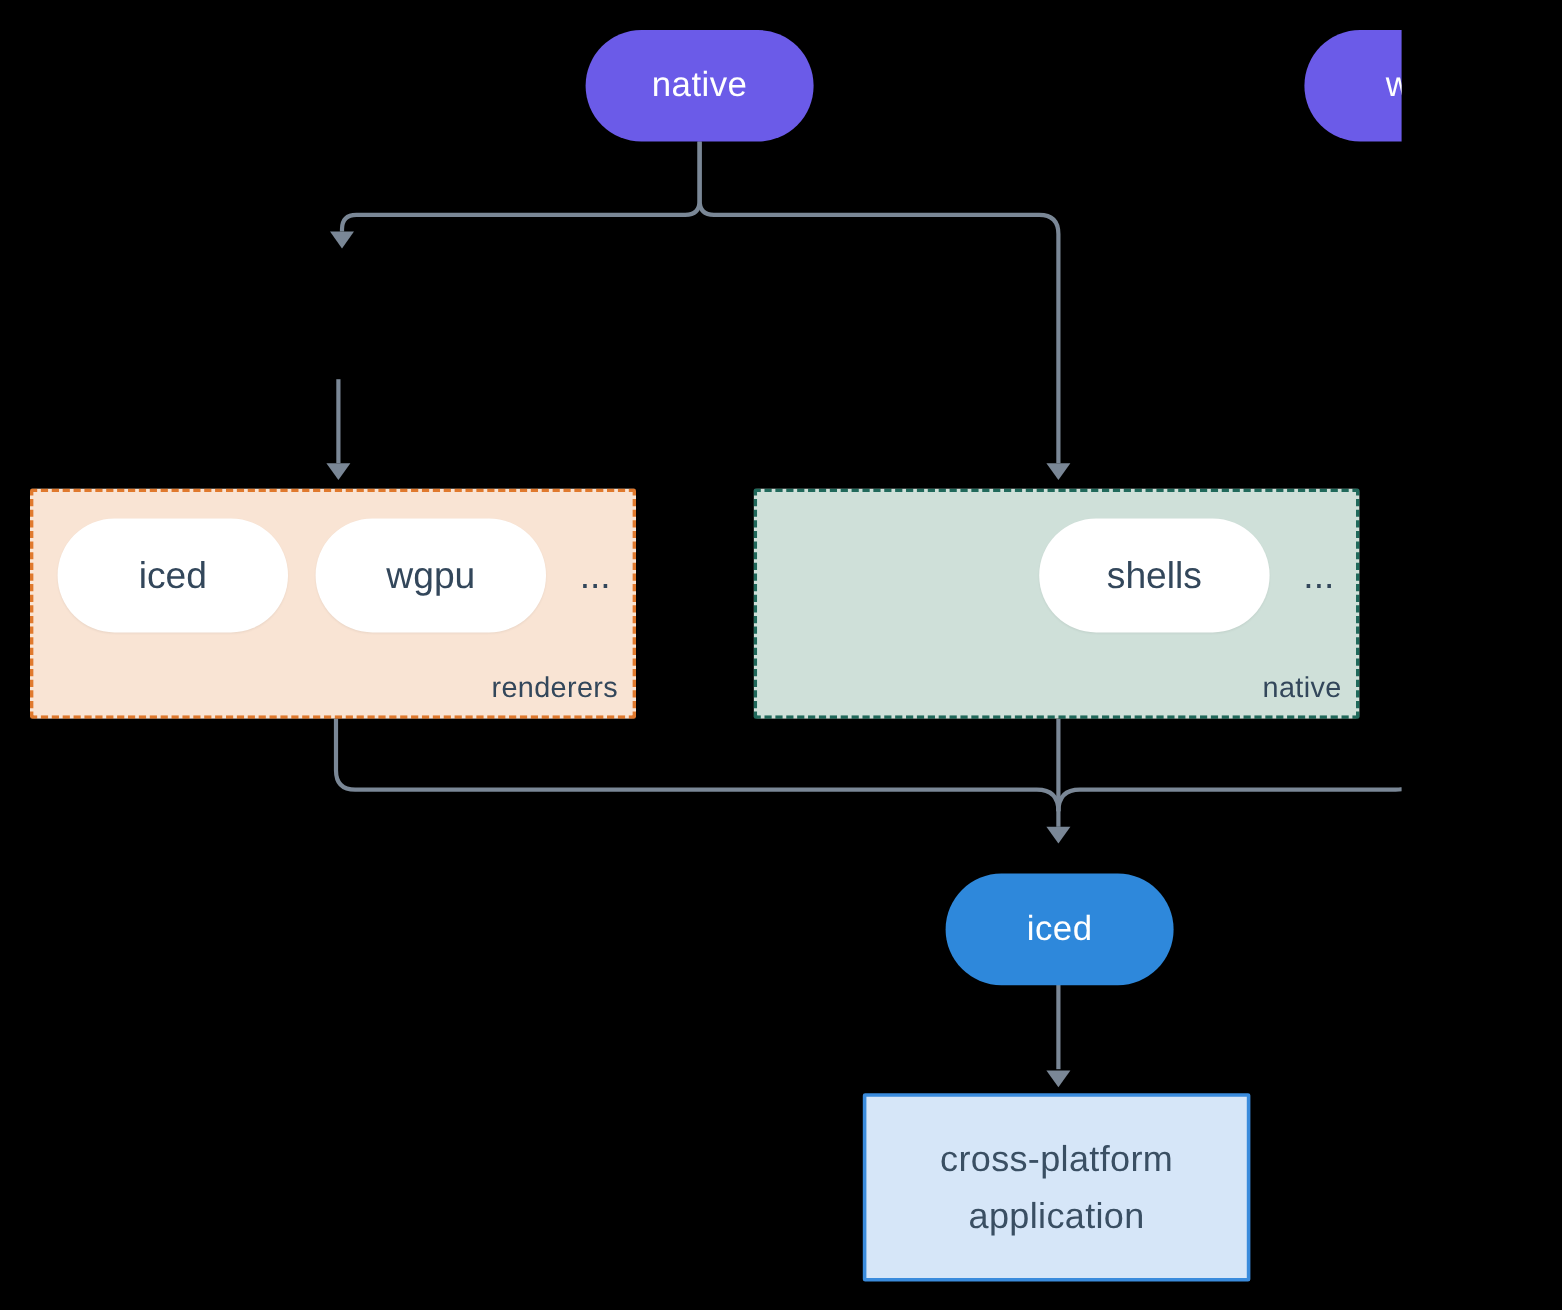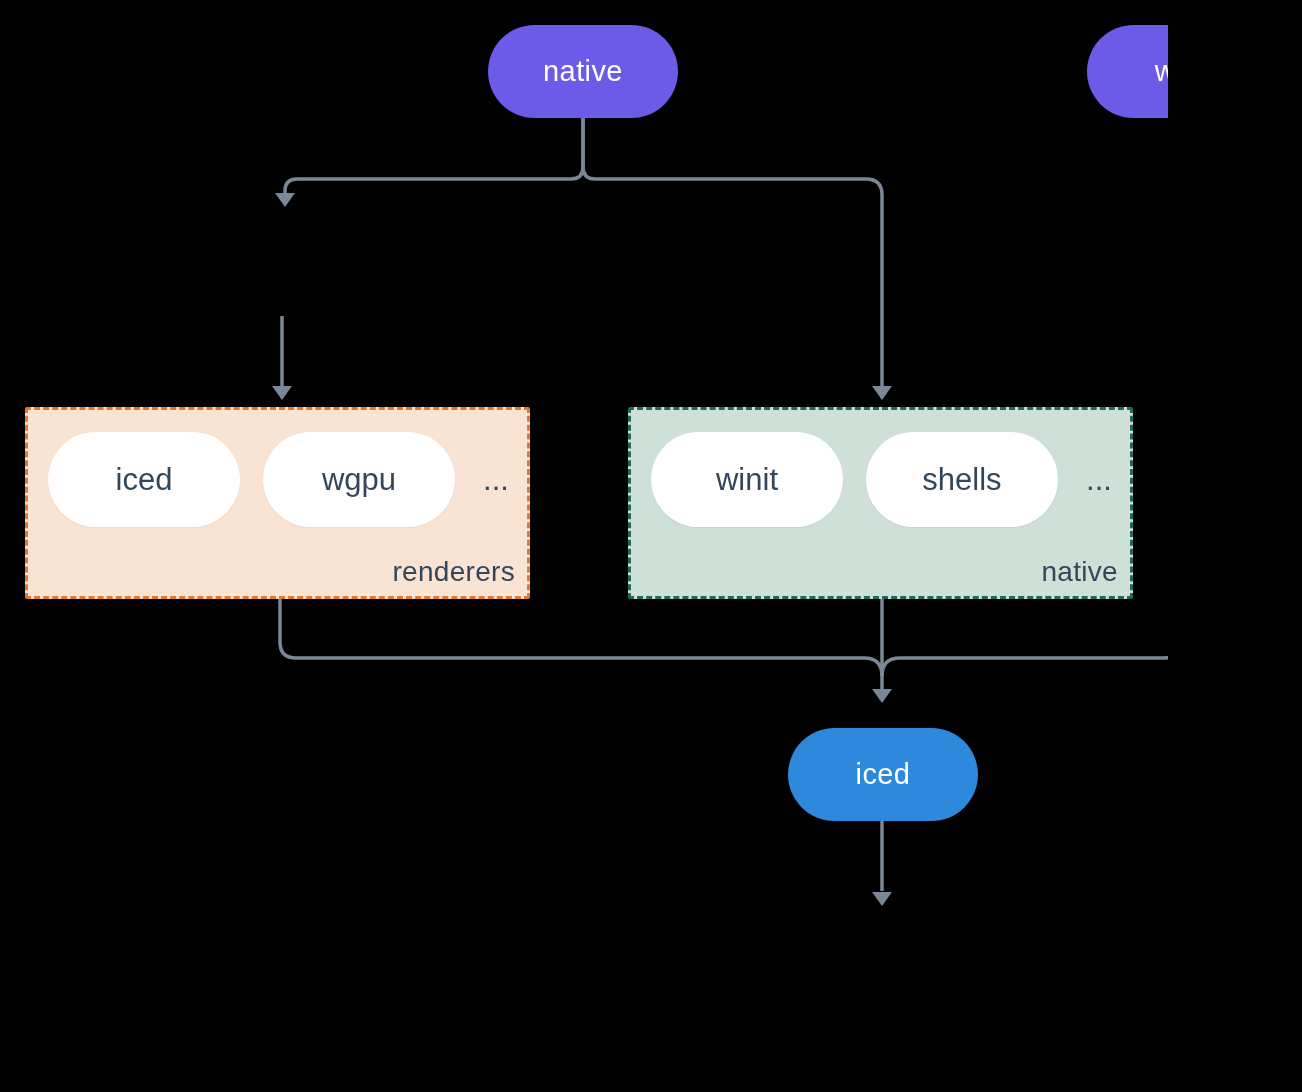--- a/index.html
+++ b/index.html
@@ -86,21 +86,21 @@
     align-items: center;
     justify-content: center;
     font-size: 31px;
     font-weight: 500;
     color: #33475B;
   }
   .group-label {
     position: absolute;
     right: 12px;
     bottom: 8px;
-    font-size: 28px;
+    font-size: 24px;
     font-weight: 400;
     color: #33475B;
     letter-spacing: 0.3px;
   }
   .app-box {
     position: absolute;
     left: 719px;
     top: 911px;
     width: 323px;
     height: 157px;
@@ -158,28 +158,29 @@
       <span>iced</span>
     </div>
     <div class="inner-pill pos-2">
       <span>wgpu</span>
     </div>
     <div class="group-ellipsis">...</div>
     <div class="group-label">renderers</div>
   </div>
 
   <div class="group-box group-shells">
-    <div class="inner-pill pos-1">
-      <span>winit</span>
-    </div>
     <div class="inner-pill pos-2">
       <span>shells</span>
     </div>
     <div class="group-ellipsis">...</div>
     <div class="group-label">native</div>
   </div>
 
   <div class="pill pill-iced">
     <span>iced</span>
   </div>
 
+  <div class="app-box">
+    <span>cross-platform</span>
+    <span>application</span>
+  </div>
 
 </div>
 
 </body></html>

